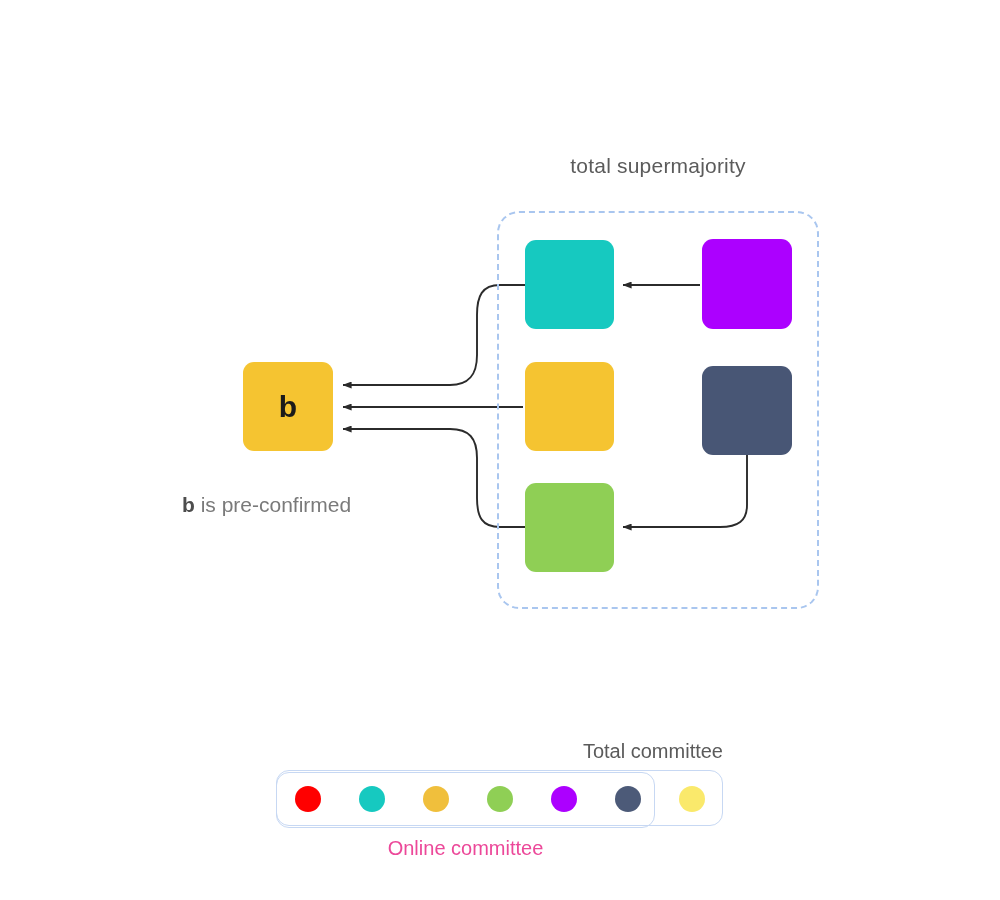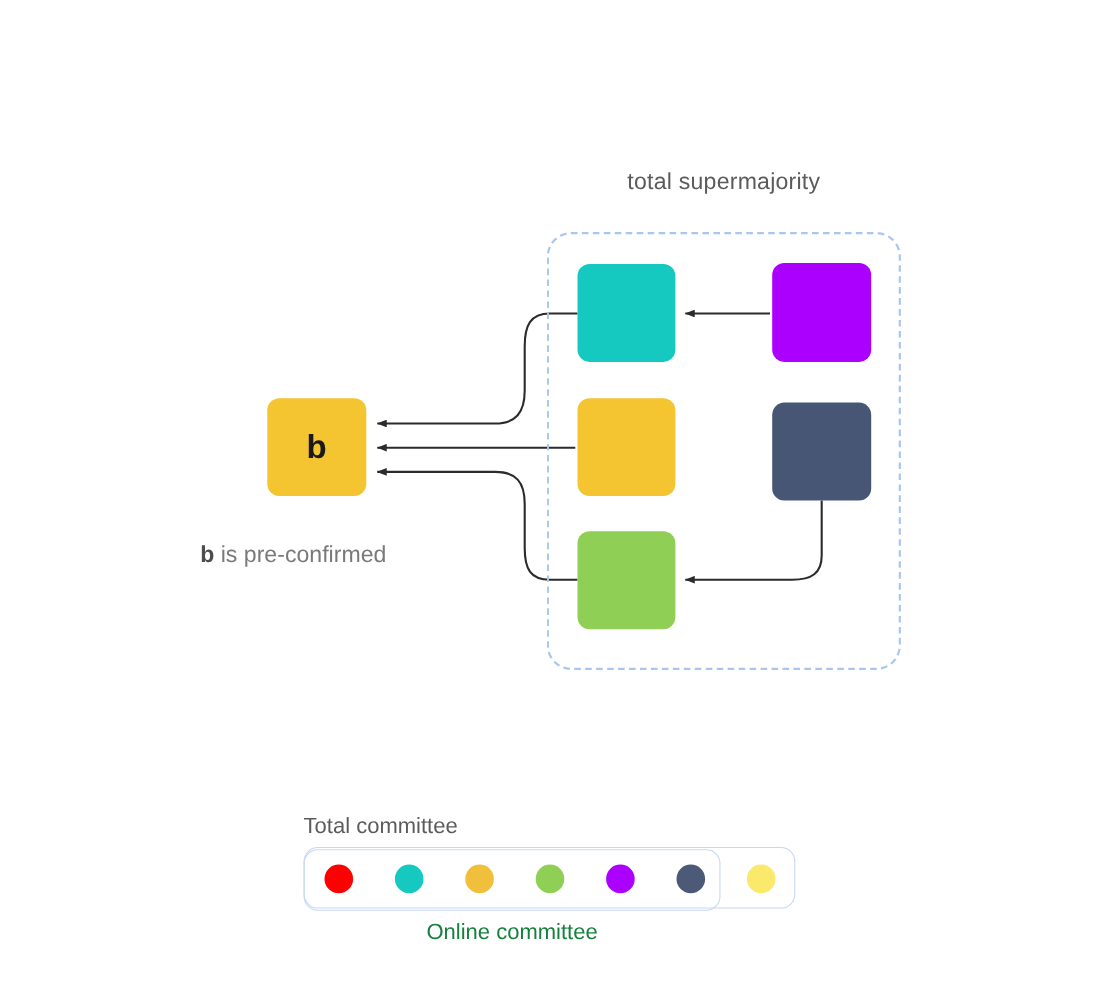--- a/index.html
+++ b/index.html
@@ -87,33 +87,33 @@
     color: #4d4d4d;
     font-weight: bold;
   }
 
   
   .legend-top-label {
     position: absolute;
     left: 276px;
     top: 740px;
     width: 447px;
-    text-align: left;
+    text-align: right;
     font-size: 20px;
     color: #5b5b5b;
     white-space: nowrap;
   }
   .legend-bottom-label {
     position: absolute;
     left: 276px;
     top: 837px;
     width: 379px;
     text-align: center;
     font-size: 20px;
-    color: #15803d;
+    color: #ec4899;
     white-space: nowrap;
   }
   #legend-bracket-total {
     position: absolute;
     left: 276px;
     top: 770px;
     width: 447px;
     height: 56px;
     border: 1.6px solid #c7d8f3;
     border-radius: 13px;

